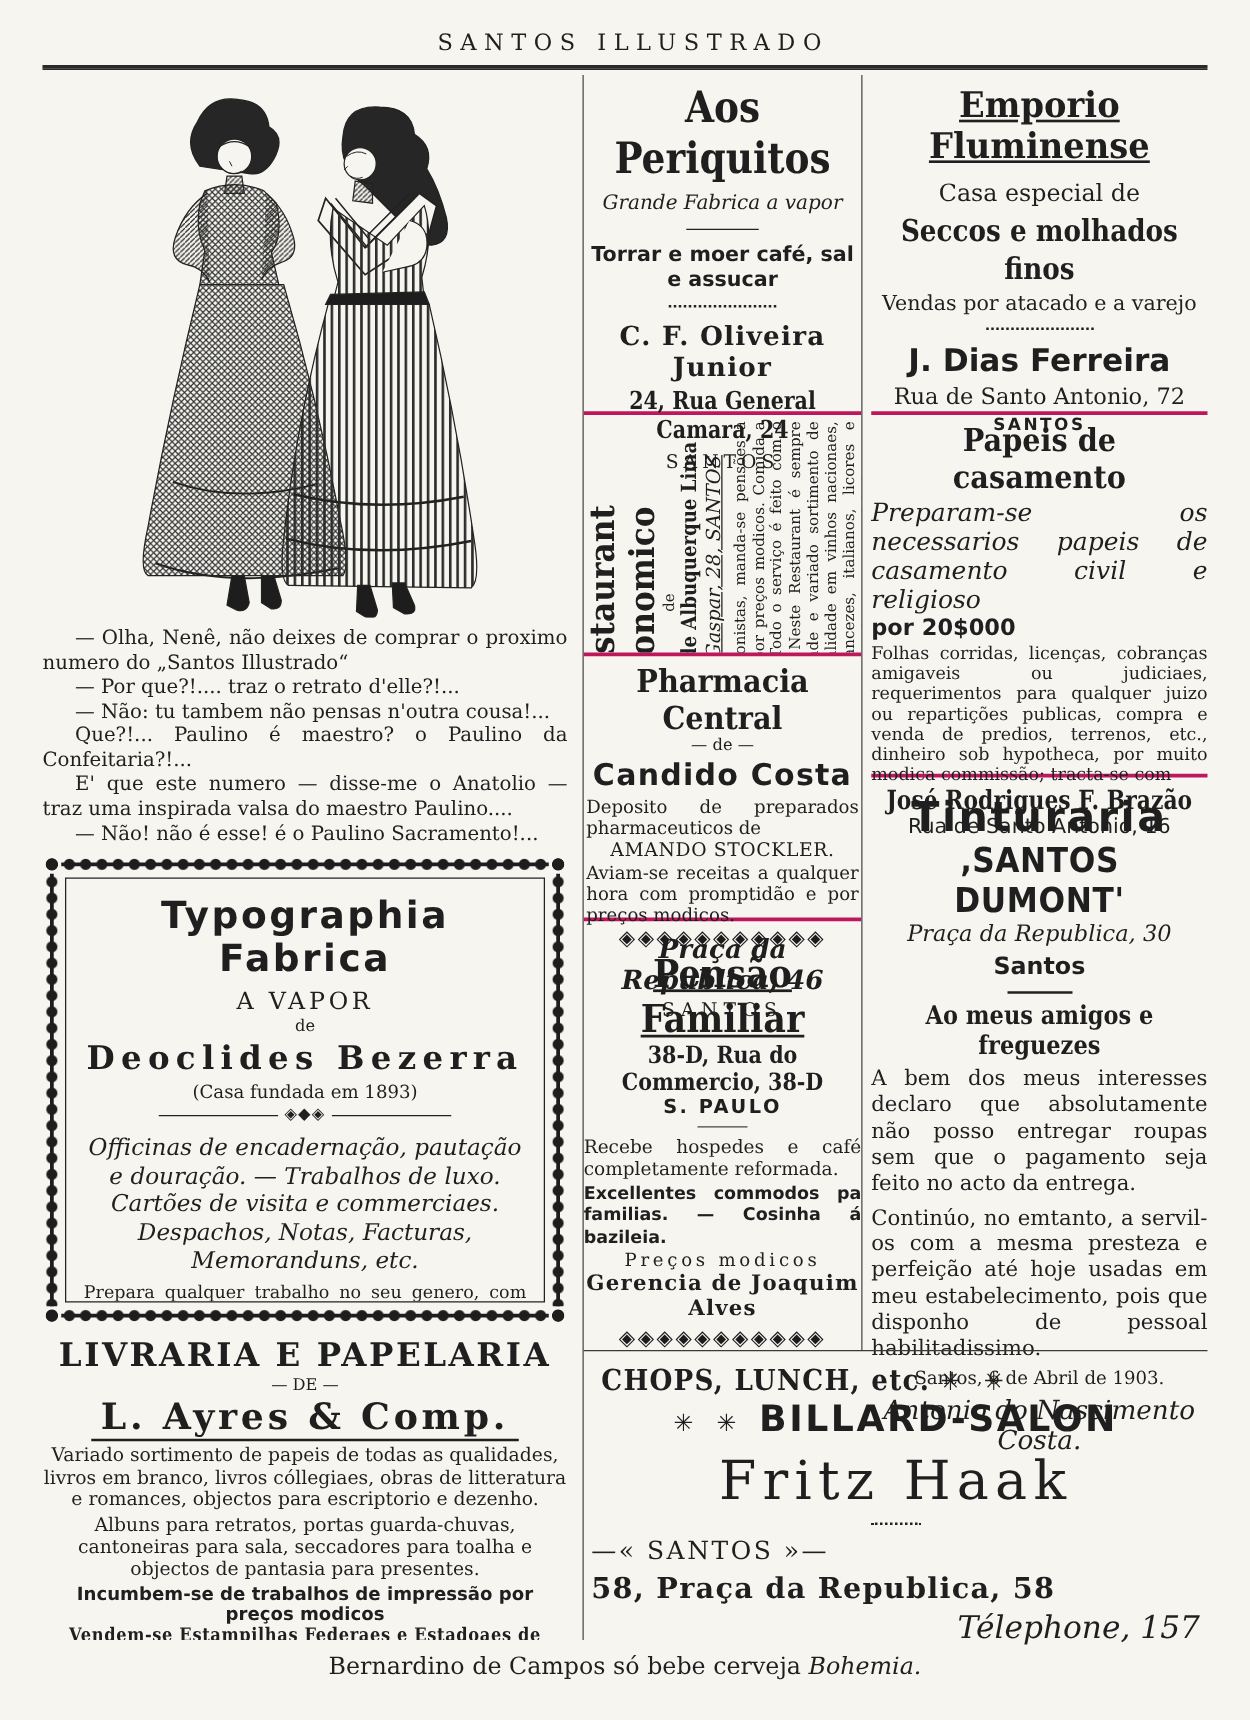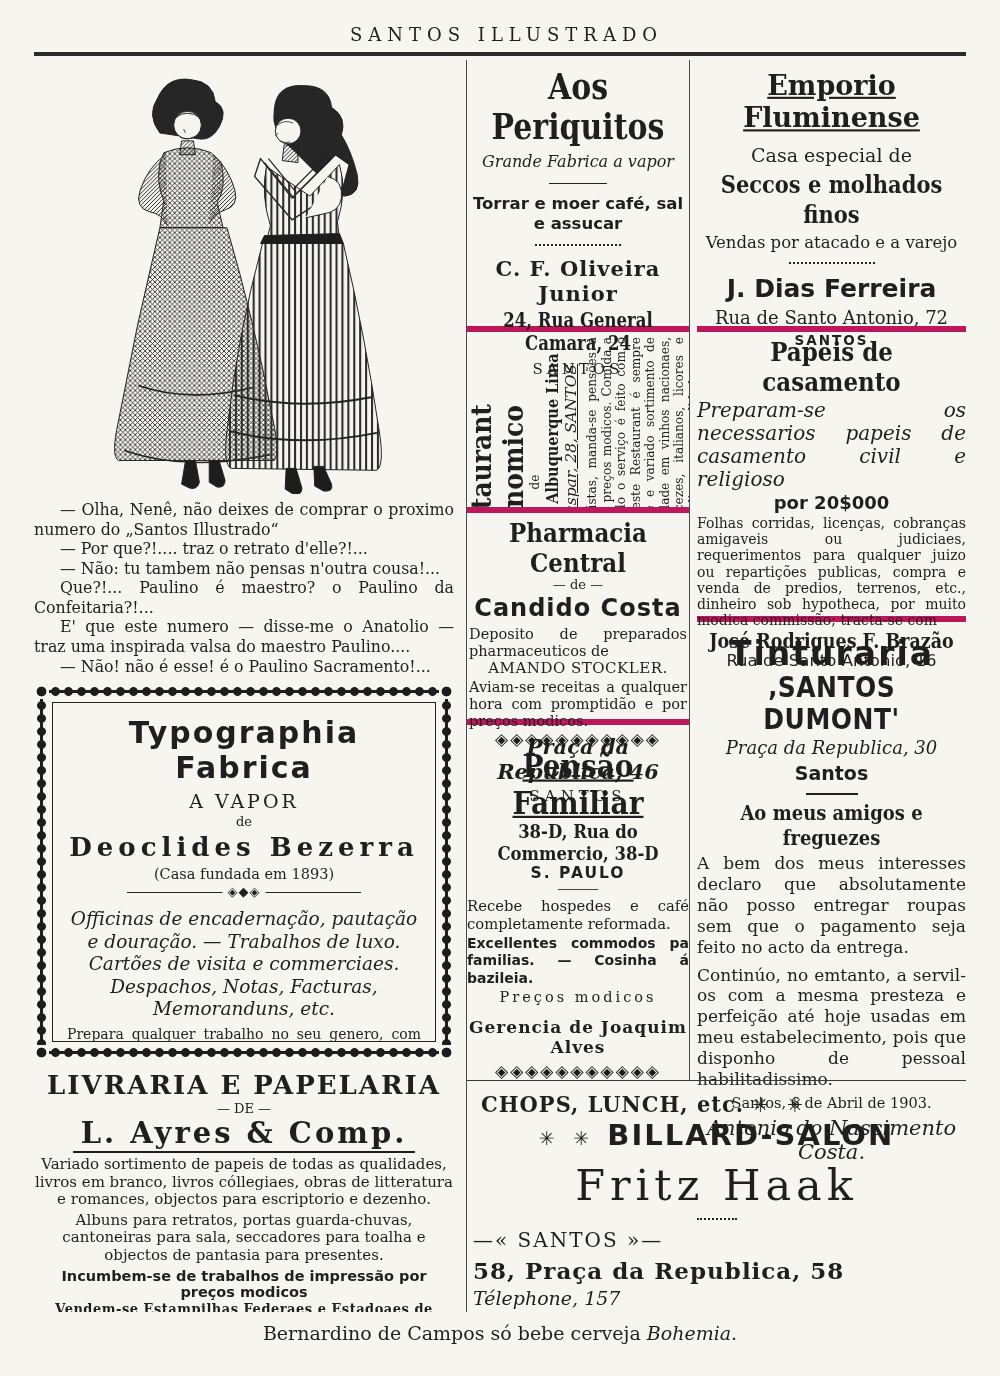--- a/index.html
+++ b/index.html
@@ -66,21 +66,21 @@
   .liv-title { font-size:26px; font-weight:bold; letter-spacing:2px; }
   .liv-de { font-size:13px; margin-top:1px; }
   .liv-owner { font-size:29px; font-weight:bold; letter-spacing:3px; display:inline-block;
     border-bottom:2px solid #1f1f1f; padding:0 8px 1px; }
   .liv-p { font-size:15px; line-height:1.17; margin-top:3px; }
   .liv-p3 { font-family:"DejaVu Sans", sans-serif; font-weight:bold; font-size:14.5px; margin-top:4px; }
   .liv-p4 { font-size:13px; font-weight:bold; letter-spacing:0.5px; margin-top:2px; transform:scaleY(1.15); }
 
   
   .ad { text-align:center; }
-  .rule-b { border-bottom:6px solid #be185d; }
+  .rule-b { border-bottom:3px solid #be185d; }
   .periquitos { height:272px; padding-top:12px; }
   .peri-title { font-size:30px; font-weight:bold; transform:scaleY(1.15); letter-spacing:0px; }
   .peri-sub { font-style:italic; font-size:16px; margin-top:10px; }
   .short-rule { width:58px; border-top:1.5px solid #222; margin:12px auto 10px; }
   .peri-line { font-family:"DejaVu Sans", sans-serif; font-weight:bold; font-size:16.5px; line-height:1.2; }
   .squig { width:86px; border-bottom:2px dotted #222; margin:10px auto 10px; }
   .peri-owner { font-size:21px; font-weight:bold; letter-spacing:1px; margin-top:4px; }
   .peri-addr { font-size:16.5px; font-weight:bold; transform:scaleY(1.2); margin-top:7px; }
   .peri-city { font-size:15px; letter-spacing:4px; margin-top:9px; }
 
@@ -109,37 +109,37 @@
   .chain { font-size:17px; letter-spacing:2px; color:#1b1b1b; line-height:1;
     white-space:nowrap; overflow:hidden; }
   .pens-title { font-size:28px; font-weight:bold; transform:scaleY(1.1); margin-top:4px;
     text-decoration:underline; }
   .pens-addr { font-size:16.5px; font-weight:bold; transform:scaleY(1.15); margin-top:6px; }
   .pens-city { font-family:"DejaVu Sans", sans-serif; font-weight:bold; font-size:15.5px; letter-spacing:2px; margin-top:2px; }
   .pens-rule { width:40px; border-top:1px solid #444; margin:7px auto; }
   .pens-p1 { font-size:14.8px; line-height:1.2; text-align:justify; }
   .pens-p2 { font-family:"DejaVu Sans", sans-serif; font-weight:bold; font-size:14px; line-height:1.25; text-align:justify; margin-top:2px; }
   .pens-p3 { font-size:14.5px; letter-spacing:3px; margin-top:2px; }
-  .pens-p4 { font-size:17px; font-weight:bold; letter-spacing:1px; margin-top:12px; }
+  .pens-p4 { font-size:17px; font-weight:bold; letter-spacing:1px; margin-top:0; }
   .pensao .chain.bottom { margin-top:6px; }
 
   
   .emporio { height:272px; padding-top:10px; }
   .emp-title { font-size:27px; font-weight:bold; transform:scaleY(1.05); text-decoration:underline; }
   .emp-sub { font-size:19px; margin-top:12px; }
   .emp-bold { font-size:21px; font-weight:bold; transform:scaleY(1.15); line-height:1.25; margin-top:8px; }
   .emp-sub2 { font-size:16.5px; margin-top:6px; }
   .emp-owner { font-family:"DejaVu Sans", sans-serif; font-size:25px; font-weight:bold; margin-top:6px; }
   .emp-addr { font-size:18px; margin-top:4px; }
   .emp-city { font-family:"DejaVu Sans", sans-serif; font-weight:bold; font-size:13.5px; letter-spacing:2px; margin-top:4px; }
 
   .papeis { height:290px; padding-top:8px; text-align:left; }
   .pap-title { font-size:23px; font-weight:bold; transform:scaleY(1.1); text-align:center; }
   .pap-lead { font-style:italic; font-size:20px; line-height:1.15; margin-top:5px; text-align:justify; }
-  .pap-price { font-family:"DejaVu Sans", sans-serif; font-weight:bold; font-size:18px; text-align:center; margin-top:1px; }
+  .pap-price { font-family:"DejaVu Sans", sans-serif; font-weight:bold; font-size:18px; text-align:left; margin-top:1px; }
   .pap-body { font-size:14px; line-height:1.16; text-align:justify; margin-top:2px; }
   .pap-owner { font-size:17.5px; font-weight:bold; transform:scaleY(1.2); text-align:center; margin-top:2px; }
   .pap-addr { font-family:"DejaVu Sans", sans-serif; font-weight:normal; font-size:16.5px; text-align:center; }
 
   .tinturaria { flex:1; padding-top:12px; text-align:center; }
   .tin-title { font-family:"DejaVu Sans", sans-serif; font-weight:bold; font-size:33px; letter-spacing:2px; }
   .tin-name { font-family:"DejaVu Sans", sans-serif; font-weight:bold; font-size:25px; transform:scaleY(1.1); letter-spacing:0.5px; margin-top:2px; }
   .tin-addr { font-style:italic; font-size:18px; margin-top:4px; }
   .tin-city { font-family:"DejaVu Sans", sans-serif; font-weight:bold; font-size:19px; margin-top:4px; }
   .tin-rule { width:52px; border-top:2px solid #222; margin:9px auto; }
@@ -150,21 +150,21 @@
 
   
   .fritz { flex:1; border-top:1px solid #3a3a3a; padding:10px 6px 0; }
   .fritz-line1 { font-size:21px; font-weight:bold; transform:scaleY(1.1); letter-spacing:1px; padding-left:8px; }
   .star { font-family:"DejaVu Sans", sans-serif; font-size:19px; letter-spacing:6px; }
   .fritz-line2 { font-family:"DejaVu Sans", sans-serif; font-weight:bold; font-size:29px; letter-spacing:2px; text-align:center; margin-top:2px; }
   .fritz-name { font-size:43px; letter-spacing:5px; text-align:center; margin-top:8px; }
   .fritz-squig { width:40px; border-bottom:2px dotted #222; margin:8px auto; }
   .fritz-city { font-size:20px; letter-spacing:2px; text-align:left; }
   .fritz-addr { font-size:23px; font-weight:bold; letter-spacing:1px; margin-top:5px; }
-  .fritz-phone { font-style:italic; font-size:19px; text-align:left; margin-top:3px; }
+  .fritz-phone { font-style:italic; font-size:25px; text-align:right; margin-top:3px; }
 
   
   .page-footer { text-align:center; font-size:19px; margin-top:10px; }
   .page-footer .it { font-style:italic; }
 </style>
 </head>
 <body>
 
 <div class="page">
 

